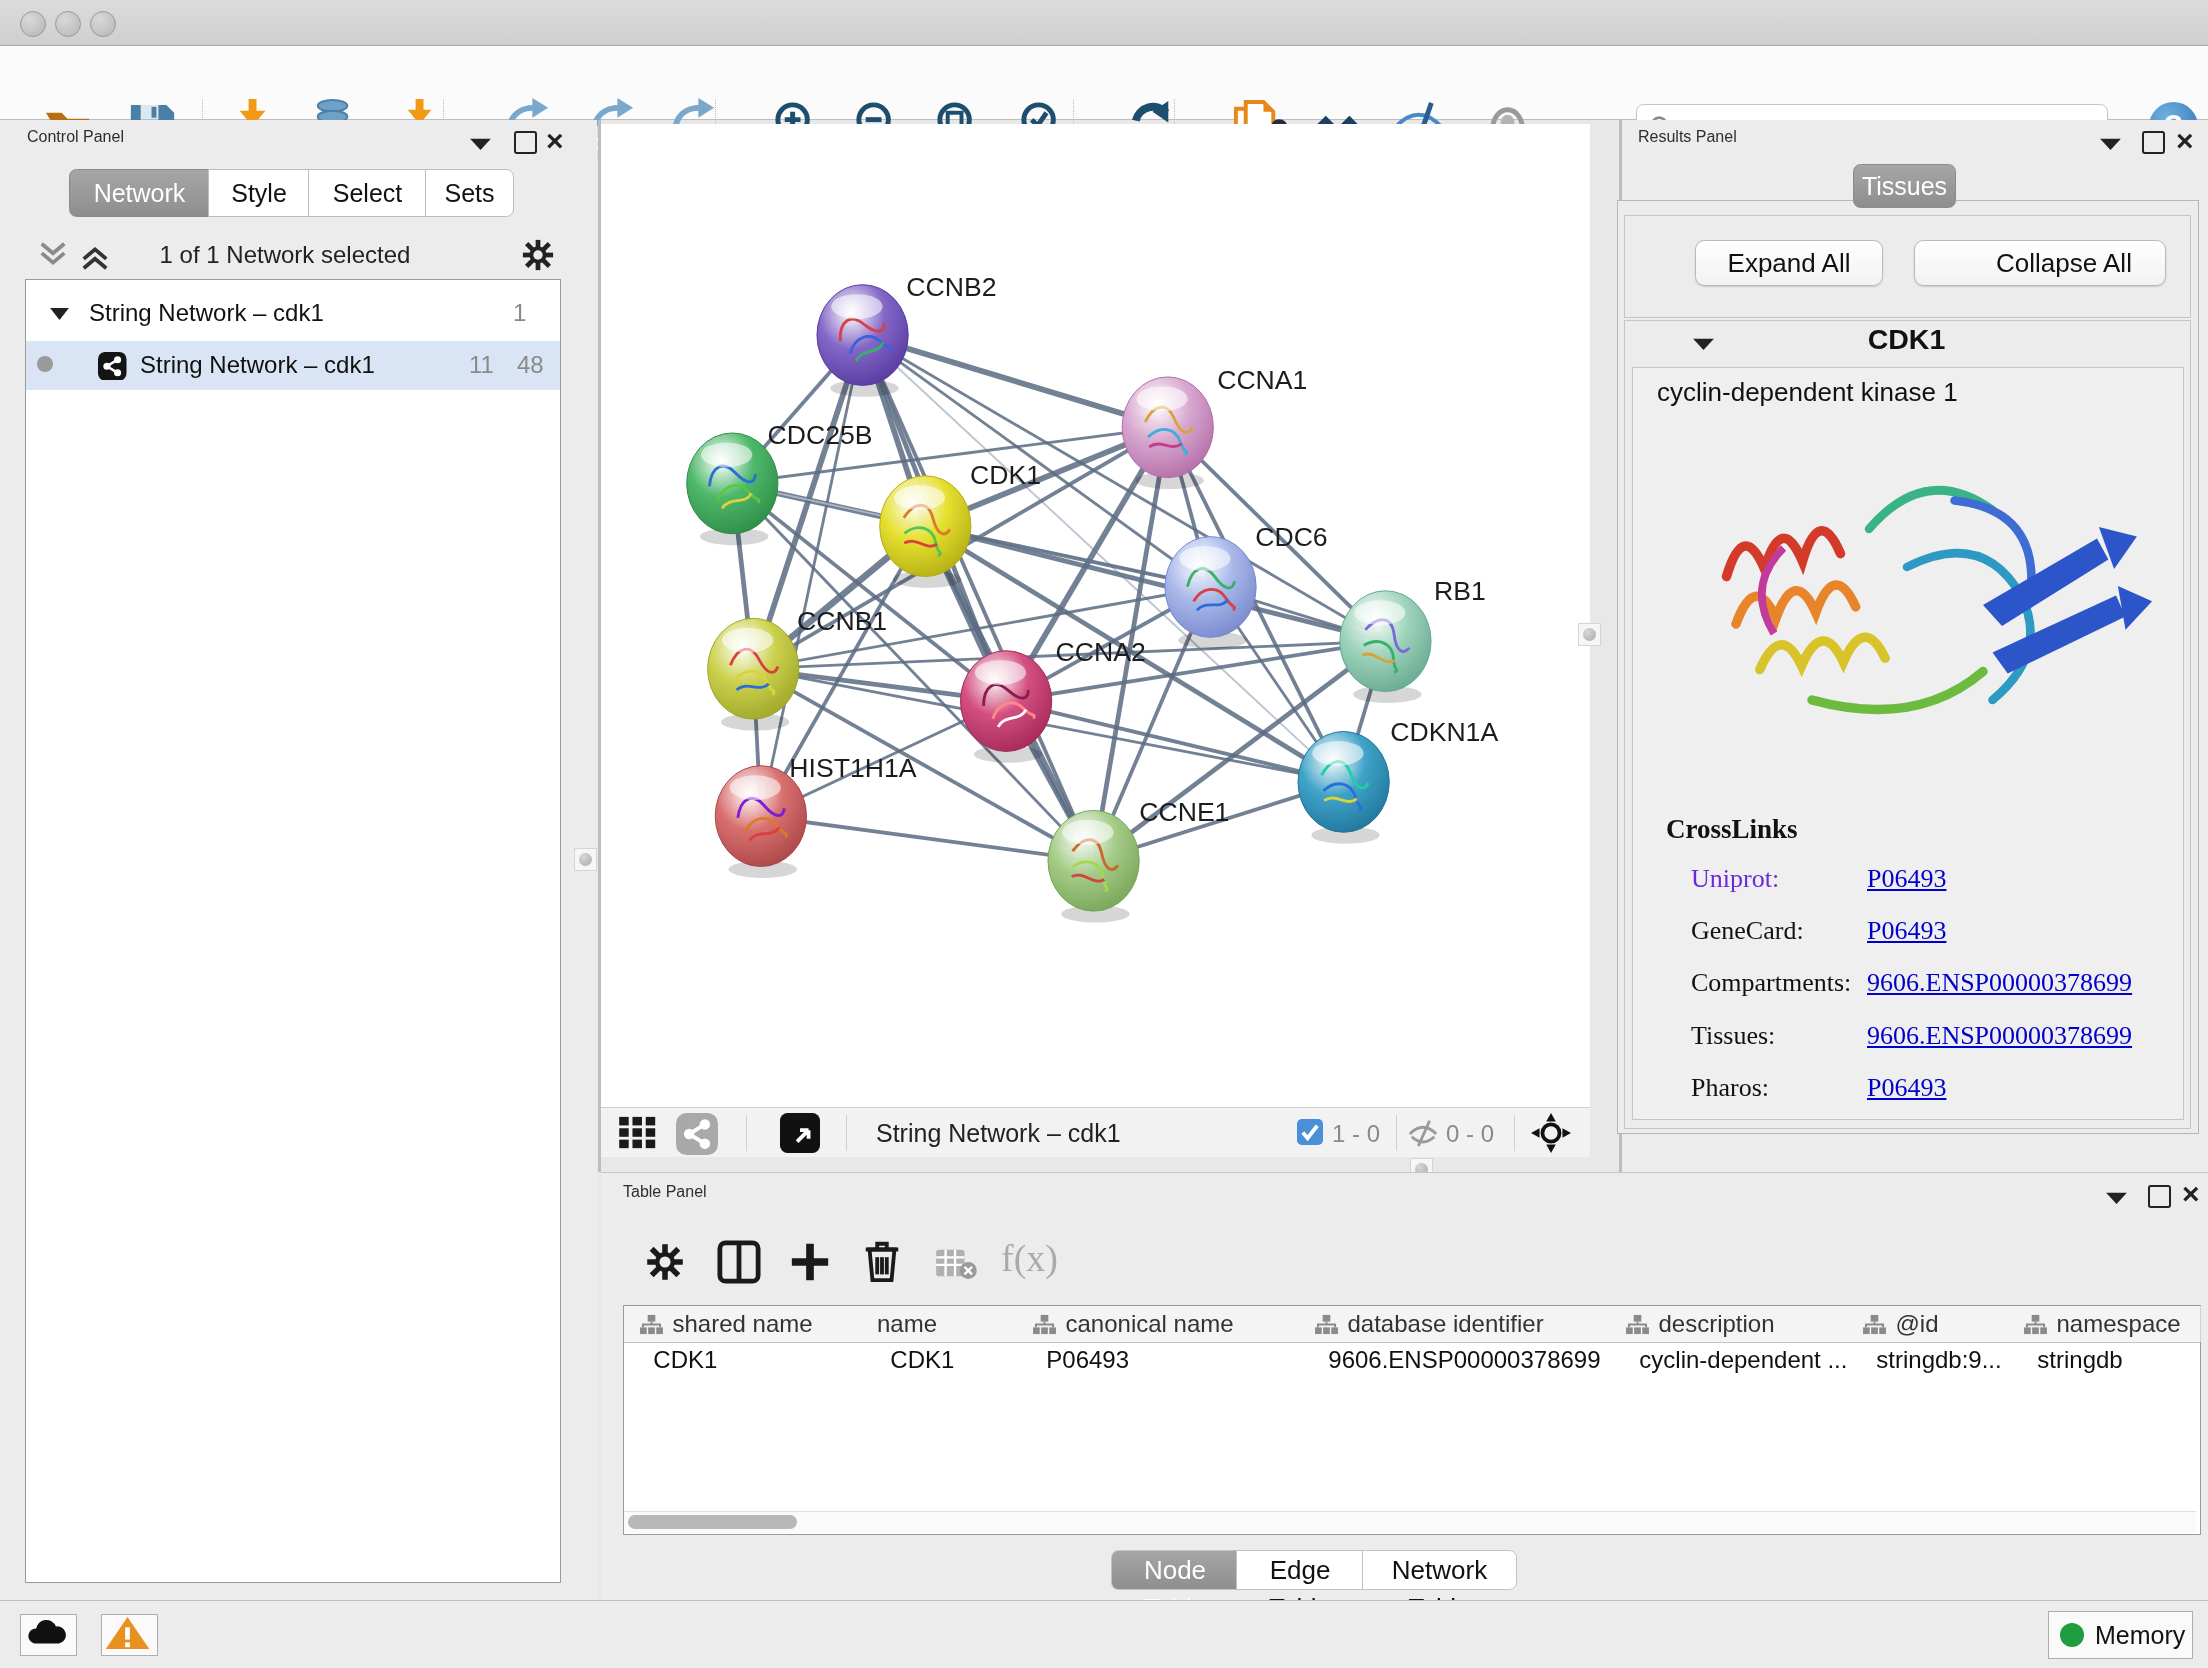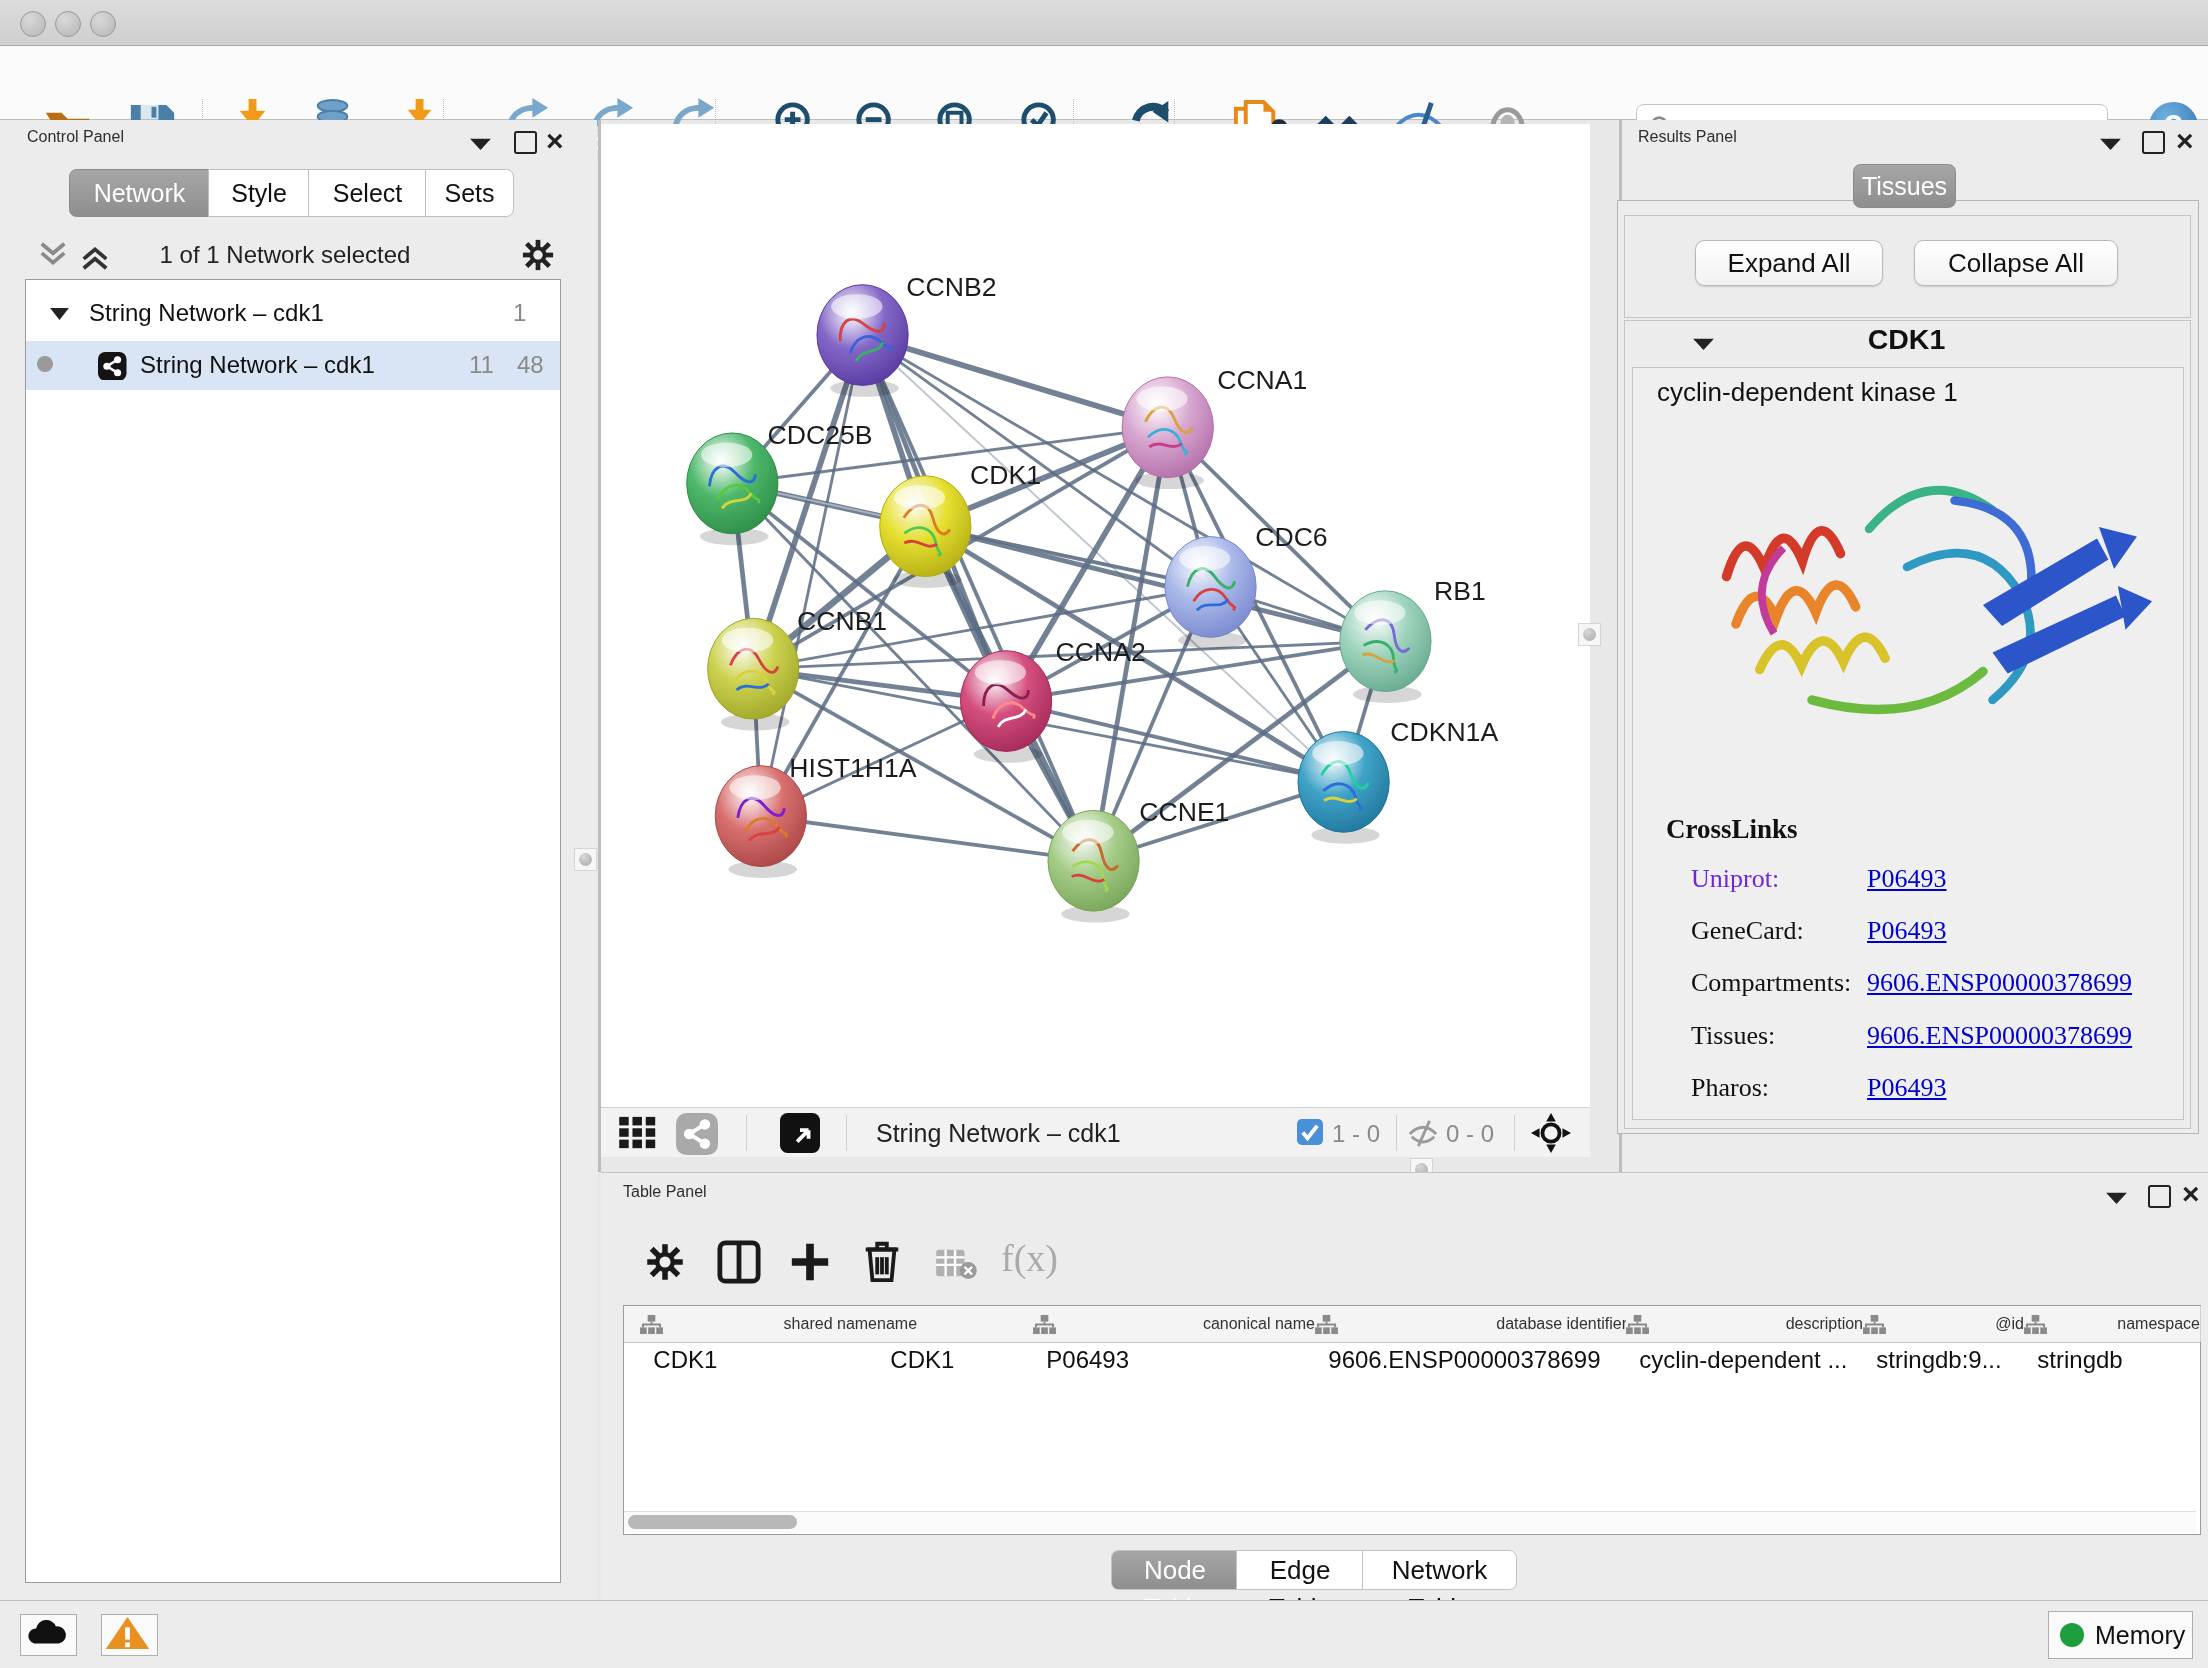--- a/index.html
+++ b/index.html
@@ -28,21 +28,21 @@
   .treerow{position:absolute;left:0;width:100%;height:49px;}
   .treerow.sel{background:#d9e5f4;}
   .graytext{color:#8a8a8a;}
   .netlabel{font-size:28px;fill:#1c1c1c;font-family:"Liberation Sans","DejaVu Sans",sans-serif;}
   .btn{position:absolute;background:linear-gradient(#ffffff,#f2f2f2);border:1px solid #b9b9b9;
     border-radius:9.5px;text-align:center;font-size:26px;color:#111;cursor:pointer;
     box-shadow:0 1px 1.9px rgba(0,0,0,.15);}
   .serif{font-family:"Liberation Serif","DejaVu Serif",serif;}
   .link{color:#0000cc;text-decoration:underline;cursor:pointer;}
   .th{position:absolute;top:0;height:36px;border-right:1px solid #d2d2d2;display:flex;
-    align-items:center;justify-content:space-between;gap:9.5px;font-size:16px;color:#333;background:#f4f4f4;cursor:pointer;}
+    align-items:center;justify-content:flex-start;gap:9.5px;font-size:24px;color:#333;background:#f4f4f4;cursor:pointer;}
   .td{position:absolute;top:36px;height:36px;font-size:24px;color:#111;line-height:36px;
     padding-left:13.3px;box-sizing:border-box;white-space:nowrap;overflow:hidden;}
   .bottomtab{position:absolute;height:38px;line-height:38px;text-align:center;font-size:26px;
     background:#fff;border:1px solid #c2c2c2;color:#111;cursor:pointer;}
   .bottomtab.sel{background:linear-gradient(#a6a6a6,#8e8e8e);color:#fff;}
   .statusbtn{position:absolute;top:1614px;width:55px;height:40px;background:#fafafa;
     border:1.9px solid #aeaeae;cursor:pointer;}
   .splitdot{position:absolute;width:21px;height:21px;background:#f6f6f6;border:1px solid #d5d5d5;
     display:flex;align-items:center;justify-content:center;cursor:pointer;}
   .splitdot i{width:13.3px;height:13.3px;border-radius:50%;
@@ -572,21 +572,21 @@
       <polygon points="2,4 24,4 13,16" fill="#222"></polygon>
     </svg>
   <div class="abs" style="left:2142px;top:131px;width:19px;height:19px;border:2.9px solid #222;border-radius:2.9px;"></div>
   <div class="abs" style="left:2176px;top:124px;font-size:30px;font-weight:bold;color:#222;">×</div>
 
   <div class="abs" style="left:1617px;top:200px;width:580px;height:932px;border:1.9px solid #b5b5b5;background:#ececec;"></div>
   <div class="abs tab sel" style="left:1853px;top:164px;width:101px;height:42px;line-height:42px;border-radius:7.6px;">Tissues</div>
 
   <div class="abs" style="left:1624px;top:215px;width:565px;height:101px;border:1px solid #c5c5c5;"></div>
   <div class="btn" style="left:1695px;top:240px;width:186px;height:44px;line-height:44px;">Expand All</div>
-  <div class="btn" style="left:1914px;top:240px;width:202px;height:44px;line-height:44px;">Collapse All</div>
+  <div class="btn" style="left:1914px;top:240px;width:202px;height:44px;line-height:44px;padding-left:48px;">Collapse All</div>
 
   <div class="abs" style="left:1624px;top:320px;width:565px;height:807px;border:1px solid #c5c5c5;"></div>
   <svg class="abs" style="left:1691px;top:335px" width="25" height="17" viewBox="0 0 26 18">
       <polygon points="2,4 24,4 13,16" fill="#222"></polygon>
     </svg>
   <div class="abs" style="left:1624px;top:323px;width:565px;text-align:center;font-size:28.5px;font-weight:bold;color:#111;">CDK1</div>
   <div class="abs" style="left:1632px;top:367px;width:550px;height:751px;border:1px solid #c5c5c5;background:#efefef;"></div>
   <div class="abs" style="left:1657px;top:377px;font-size:26px;color:#111;">cyclin-dependent kinase 1</div>
 
   <svg class="abs" style="left:1669px;top:415px" width="495" height="361" viewBox="0 0 520 380">

